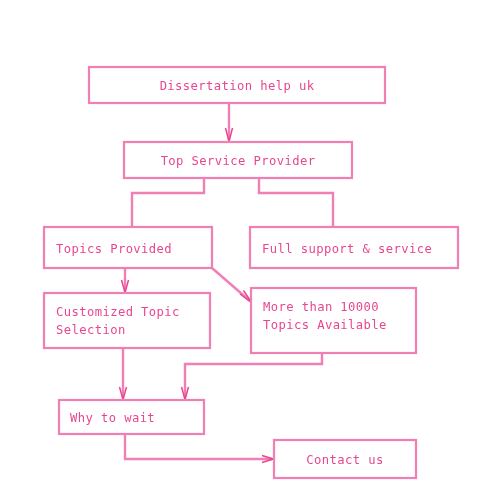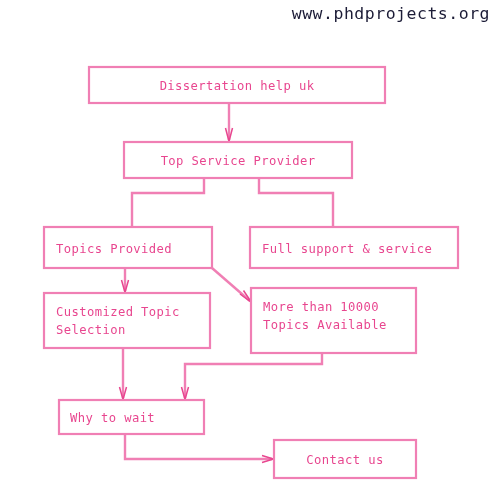--- a/index.html
+++ b/index.html
@@ -55,21 +55,20 @@
     stroke: #e8468f;
     stroke-width: 1.5;
     stroke-linejoin: miter;
   }
 </style>
 </head>
 <body>
 
 <div id="page">
 
-  <div id="site-url">www.phdprojects.org</div>
 
   <svg id="flow-svg" viewBox="0 0 500 500">
 
     <g>
 
       <path class="connector" d="M 229 103 L 229 140"></path>
       <path class="arrow-head" d="M 225.5 128 L 229 141.5 L 232.5 128"></path>
 
       <path class="connector" d="M 204 178 L 204 193 L 132 193 L 132 227"></path>
 

